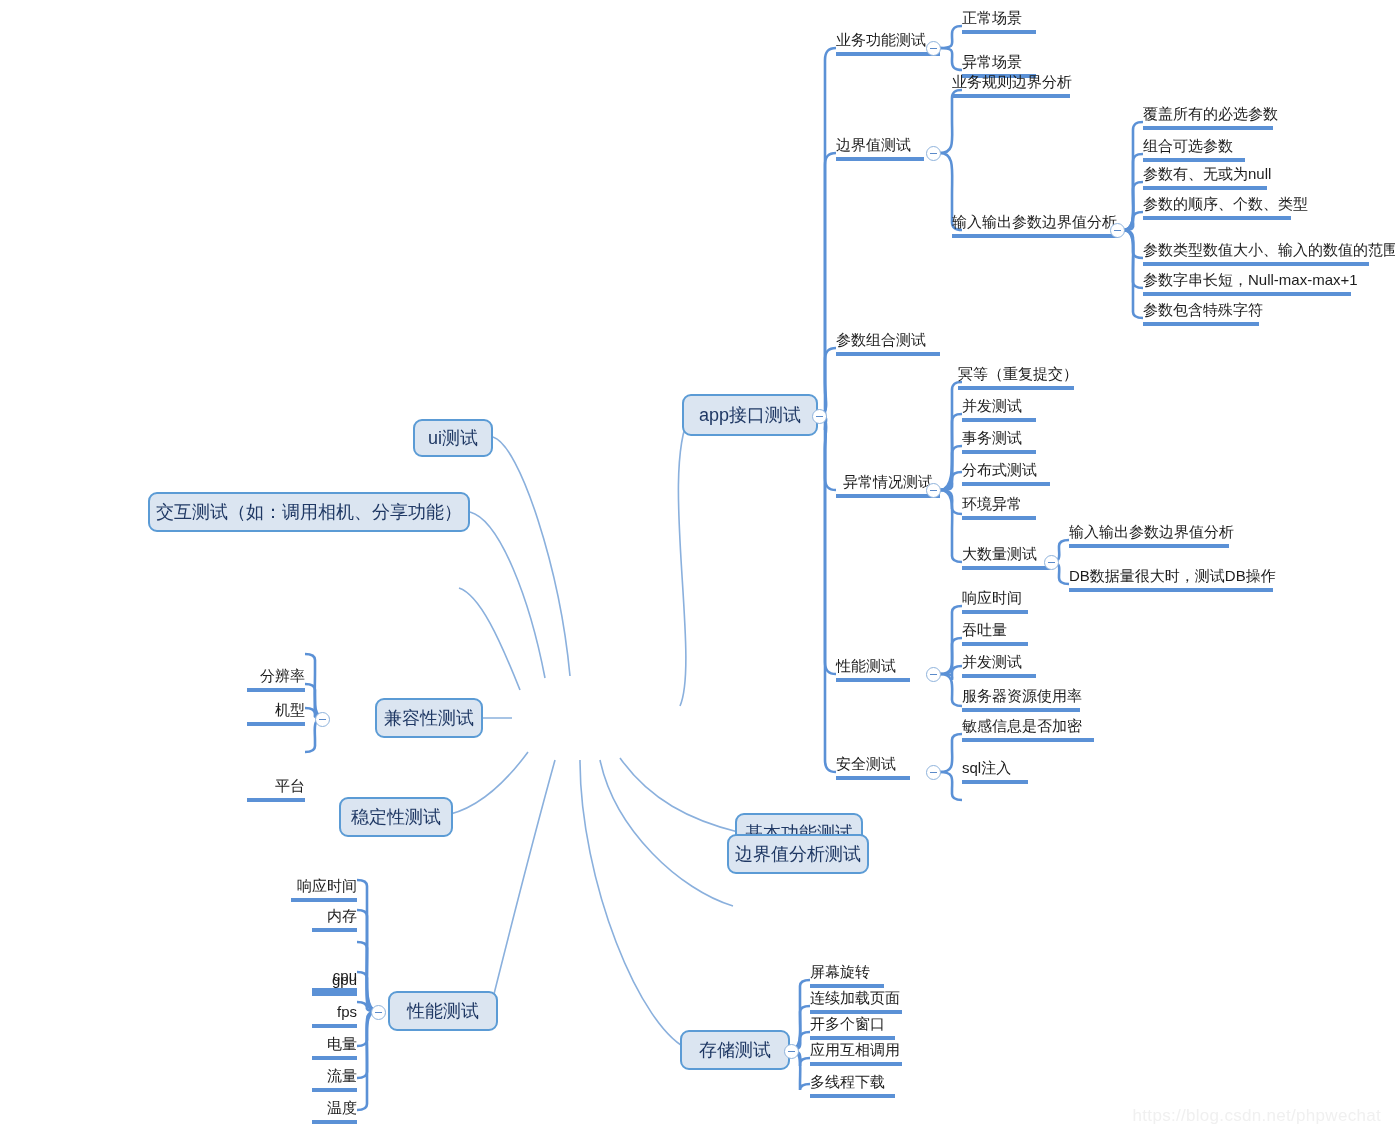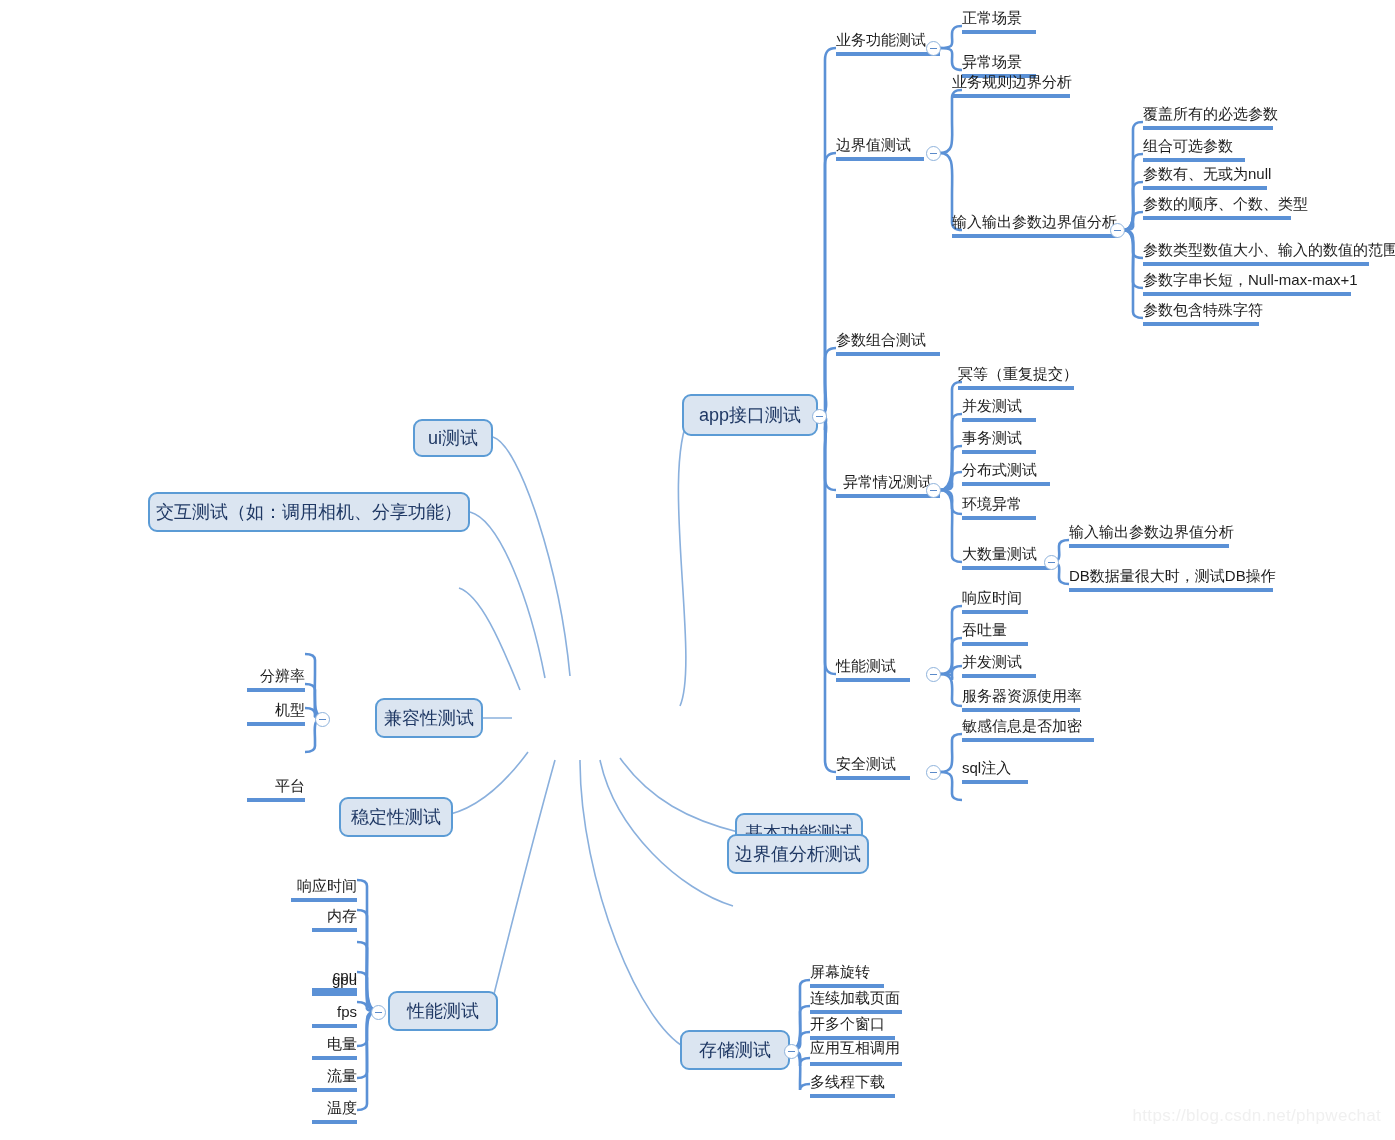--- a/index.html
+++ b/index.html
@@ -258,17 +258,17 @@
   </div>
 
   <div class="box sm" style="left:680px;top:1030px;width:110px;height:40px;">
     <span>存储测试</span>
   </div>
   <div class="tog" style="left:784px;top:1044px;"></div>
 
   <div class="nd r" style="left:810px;top:962px;width:74px;">屏幕旋转</div>
   <div class="nd r" style="left:810px;top:988px;width:92px;">连续加载页面</div>
   <div class="nd r" style="left:810px;top:1014px;width:85px;">开多个窗口</div>
-  <div class="nd r" style="left:810px;top:1040px;width:92px;font-family:Liberation Mono, monospace;">应用互相调用</div>
+  <div class="nd r" style="left:810px;top:1040px;width:92px;">应用互相调用</div>
   <div class="nd r" style="left:810px;top:1072px;width:85px;">多线程下载</div>
 
   <div class="wm">https://blog.csdn.net/phpwechat</div>
 </div>
 
 </body></html>

